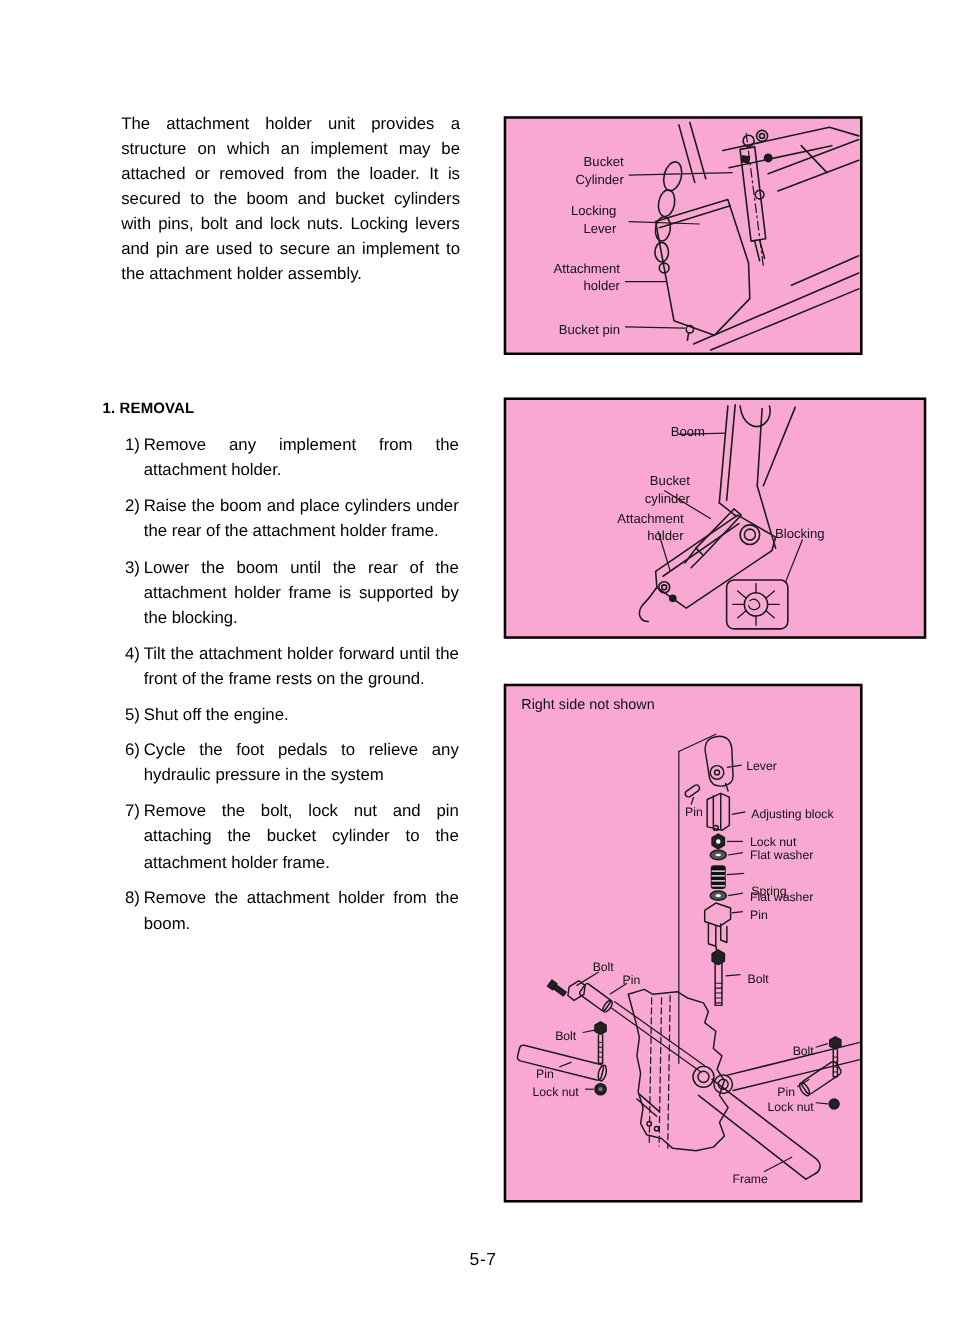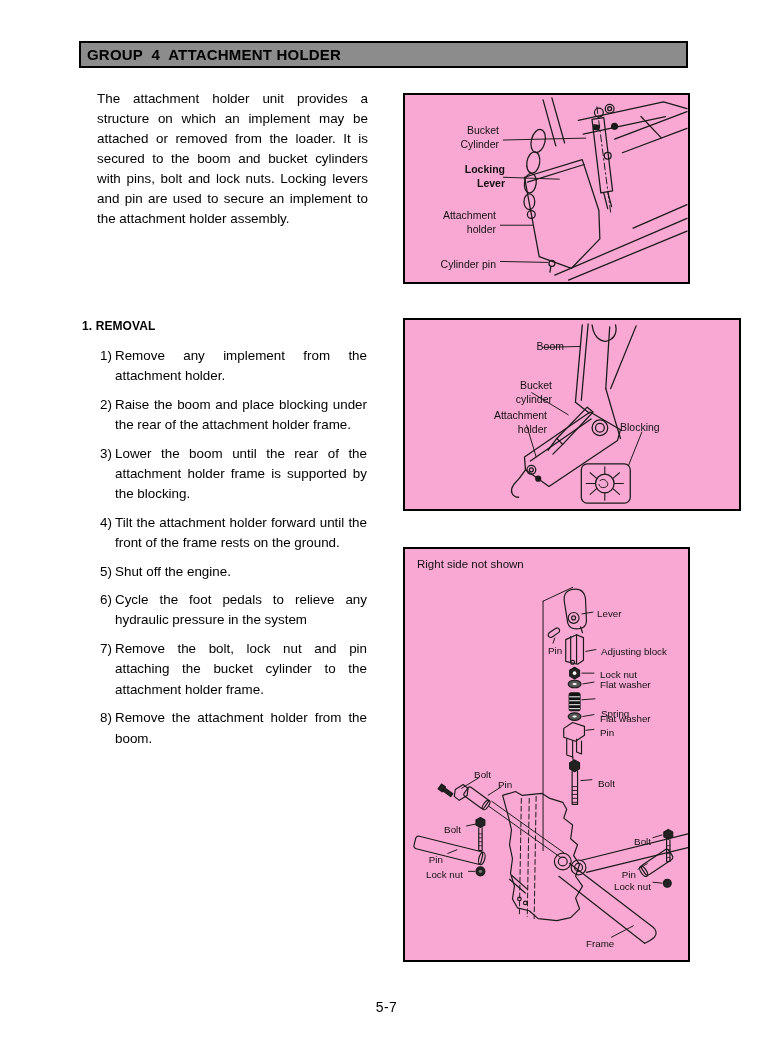--- a/index.html
+++ b/index.html
@@ -44,36 +44,33 @@
   .page-number {
     position:absolute; left:0; right:0; top:999px; text-align:center;
     font-size:14px; letter-spacing:0.5px;
   }
 </style>
 </head>
 <body>
 
 <div class="page">
 
-  <div class="header-bar">
-    <span>GROUP  4  ATTACHMENT HOLDER</span>
-  </div>
 
   <div class="intro">The attachment holder unit provides a structure on which an implement may be attached or removed from the loader.  It is secured to the boom and bucket cylinders with pins, bolt and lock nuts.  Locking levers and pin are used to secure an implement to the attachment holder assembly.</div>
 
   <div class="removal-heading">1. REMOVAL</div>
 
   <div class="steps">
     <div class="step">
       <span class="step-num">1)</span>
       <span class="step-text">Remove any implement from the attachment holder.</span>
     </div>
     <div class="step">
       <span class="step-num">2)</span>
-      <span class="step-text">Raise the boom and place blocking under the rear of the attachment holder frame.</span>
+      <span class="step-text">Raise the boom and place cylinders under the rear of the attachment holder frame.</span>
     </div>
     <div class="step">
       <span class="step-num">3)</span>
       <span class="step-text">Lower the boom until the rear of the attachment holder frame is supported by the blocking.</span>
     </div>
     <div class="step">
       <span class="step-num">4)</span>
       <span class="step-text">Tilt the attachment holder forward until the front of the frame rests on the ground.</span>
     </div>
     <div class="step">
@@ -119,25 +116,25 @@
       </g>
       <g stroke="#1a1a1a" stroke-width="1" fill="none">
         <path d="M99,46 L184,44"></path>
         <path d="M99,84 L157,86"></path>
         <path d="M96,133 L130,133"></path>
         <path d="M96,170 L145,171"></path>
       </g>
     </svg>
     <div class="lbl r" style="right:189px; top:29px;">Bucket
 Cylinder</div>
-    <div class="lbl r" style="right:183px; top:68px;font-weight:bold;">Locking
+    <div class="lbl r" style="right:195px; top:68px;">Locking
 Lever</div>
     <div class="lbl r" style="right:192px; top:114px;">Attachment
 holder</div>
-    <div class="lbl r" style="right:192px; top:163px;">Cylinder pin</div>
+    <div class="lbl r" style="right:192px; top:163px;">Bucket pin</div>
   </div>
 
   <div class="figure" id="fig2">
     <svg viewBox="0 0 287 193">
       <g stroke="#1a1a1a" stroke-width="1.3" fill="none" stroke-linecap="round" stroke-linejoin="round">
         <path d="M154,5 L147,84 M160,4 L153,82 M182,7 L178,70 M209,6 L183,70"></path>
         <path d="M164,5 C166,21 177,24 183,20 C189,16 189,9 188,5"></path>
         <path d="M147,84 L161,95 M178,70 L187,101 M187,101 L193,121"></path>
         <path d="M128,121 L159,89 M134,127 L165,94 M159,89 L165,94 M128,121 L134,127"></path>
         <path d="M119,133 L128,121 M124,137 L134,127"></path>

